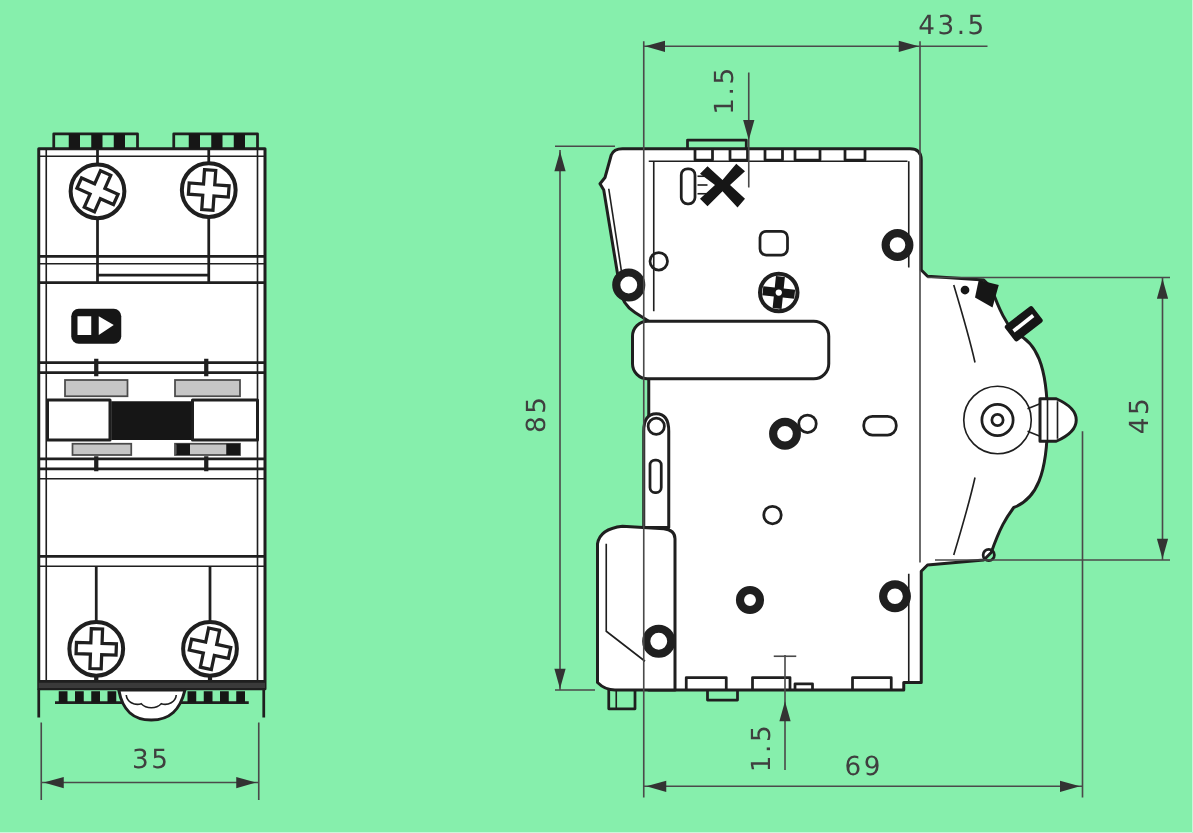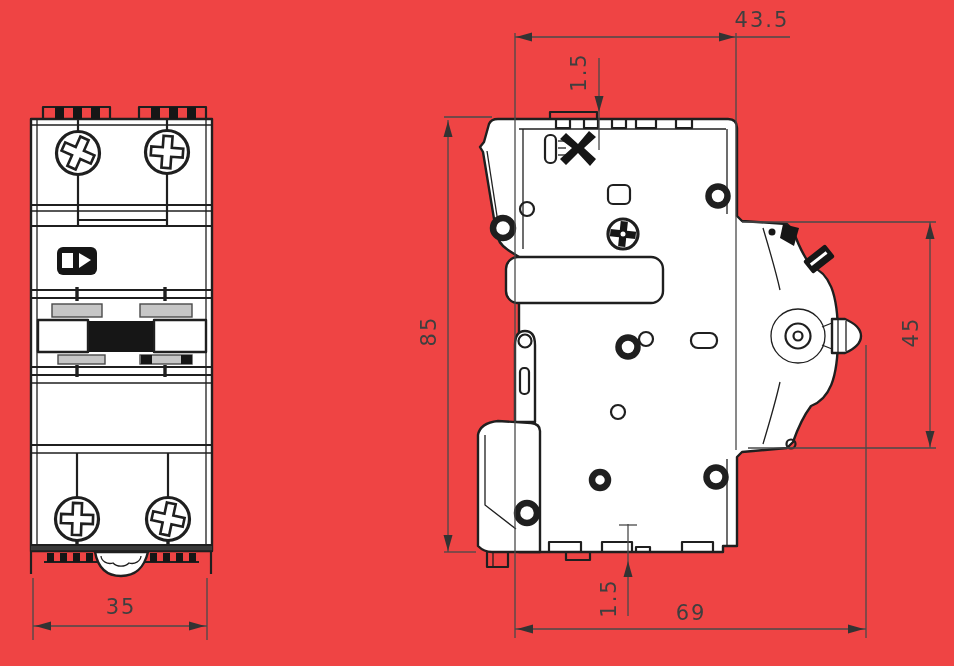--- a/index.html
+++ b/index.html
@@ -1,16 +1,16 @@
 <!DOCTYPE html>
 <html><head>
 <meta charset="utf-8">
 <style>
   html,body{margin:0;padding:0;background:#ffffff;}
-  .canvas{position:relative;width:954px;height:666px;background:#ef4444;overflow:hidden;
+  .canvas{position:relative;width:954px;height:666px;background:#86efac;overflow:hidden;
           font-family:"DejaVu Sans", sans-serif;}
   svg{display:block;}
   
   .o  {fill:#ffffff;stroke:#1f1f1f;stroke-width:2.4;stroke-linejoin:round;}
   .o3 {fill:#ffffff;stroke:#1f1f1f;stroke-width:3.2;stroke-linejoin:round;}
   .l  {fill:none;stroke:#1f1f1f;stroke-width:2.2;stroke-linejoin:round;}
   .l3 {fill:none;stroke:#1f1f1f;stroke-width:3.4;}
   .t  {fill:none;stroke:#1f1f1f;stroke-width:1.3;}
   .th {fill:#ffffff;stroke:#1f1f1f;stroke-width:6.5;}
   .b  {fill:#161616;stroke:none;}

